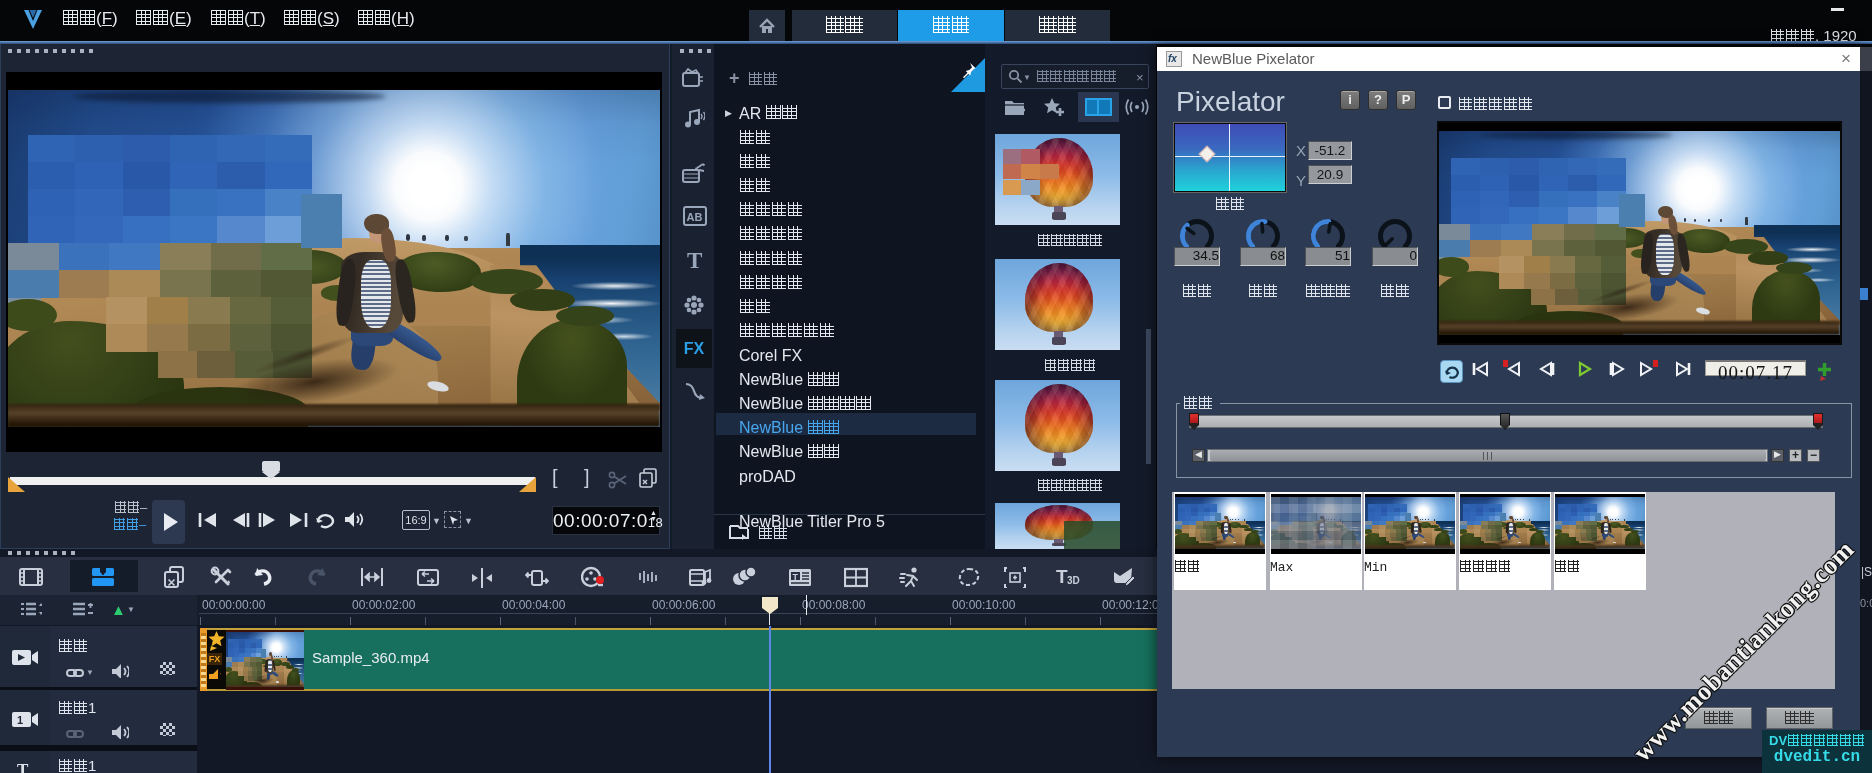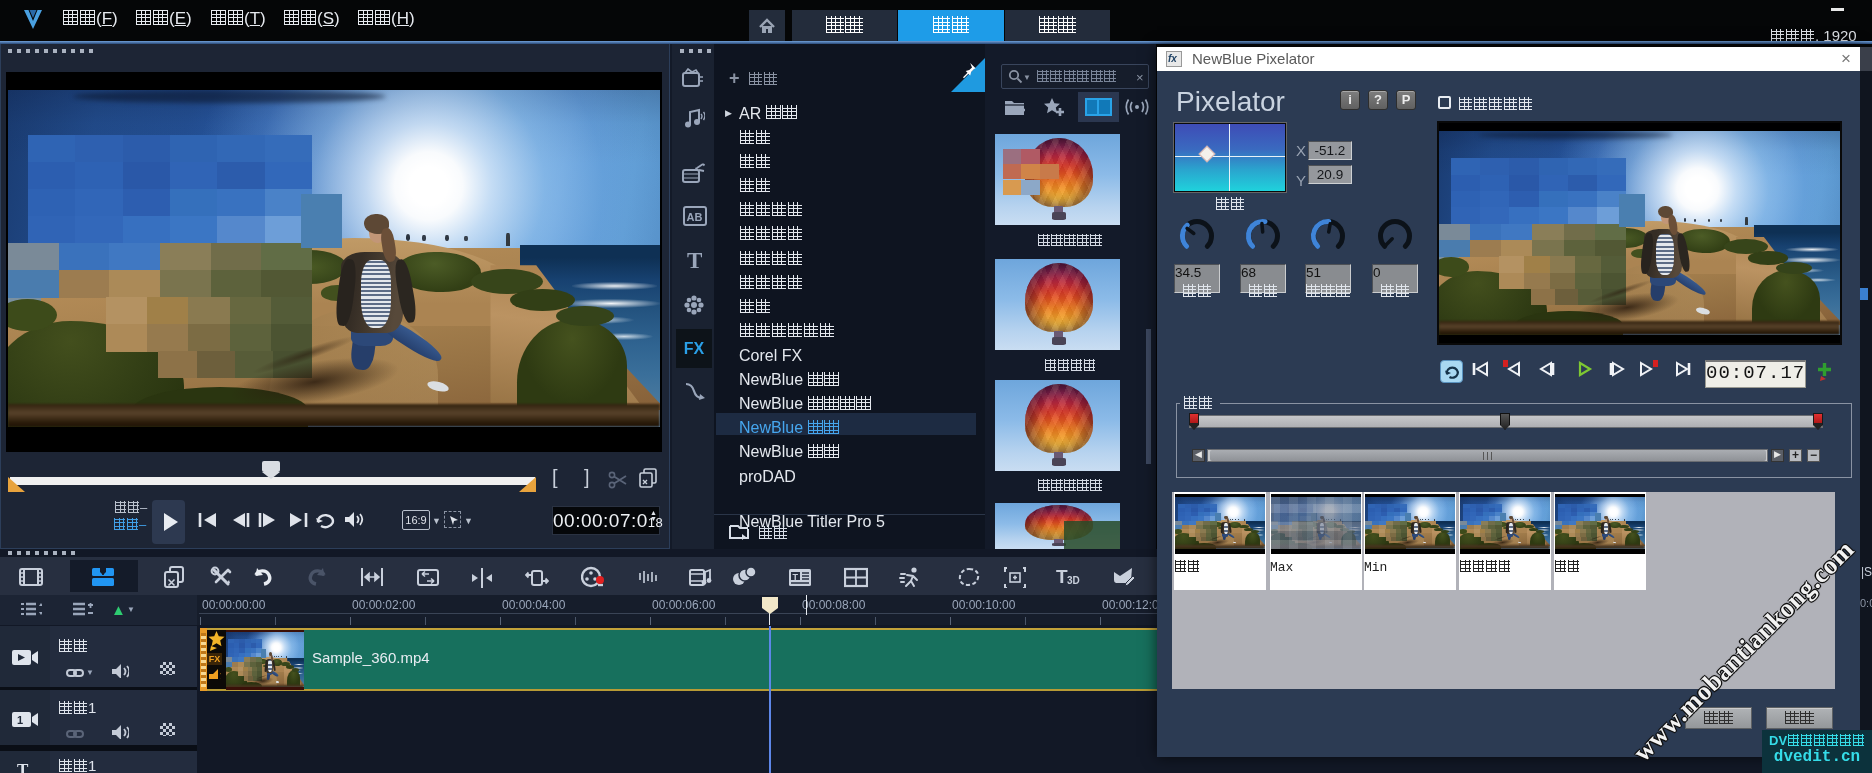--- a/index.html
+++ b/index.html
@@ -135,28 +135,28 @@
 #kflabel{left:1458px;top:95px;color:#e4e9f0;font-size:15px}
 #pad{left:1173px;top:122px;width:114px;height:71px;background:#0a0a0a;border:1px solid #666}
 #padin{left:1175px;top:124px;width:110px;height:67px;background:linear-gradient(180deg,#3e4cb6 0%,#3a6ac0 38%,#2aa4ce 68%,#1fd2dc 100%)}
 #padv{left:1229px;top:124px;width:1px;height:67px;background:#e8f2f8}
 #padh{left:1175px;top:156px;width:110px;height:1px;background:#e8f2f8}
 #paddia{left:1201px;top:148px;width:12px;height:12px;background:#f4f1ec;border:1px solid #caa;transform:rotate(45deg)}
 #cntr{left:1173px;top:195px;width:114px;text-align:center;color:#dfe4ec;font-size:15px}
 .xylab{color:#98a2b2;font-size:15px}
 .xyfield{left:1308px;width:44px;height:19px;background:#95989d;border-top:1px solid #4e5156;border-left:1px solid #4e5156;
  border-bottom:1px solid #cdd0d3;border-right:1px solid #cdd0d3;color:#15171b;font-size:13.5px;text-align:center;line-height:17px}
-.knobv{top:264px;width:46px;height:29px;background:#898c90;border-top:1px solid #4e5156;border-left:1px solid #4e5156;
- border-bottom:1px solid #caccce;border-right:1px solid #caccce;color:#111;font-size:13.5px;text-align:left;line-height:15px}
+.knobv{top:247px;width:46px;height:19px;background:#898c90;border-top:1px solid #4e5156;border-left:1px solid #4e5156;
+ border-bottom:1px solid #caccce;border-right:1px solid #caccce;color:#111;font-size:13.5px;text-align:right;line-height:15px}
 .knobl{top:282px;width:70px;text-align:center;color:#e0e5ec;font-size:15px}
 #dprev{left:1437px;top:121px;width:405px;height:224px;background:#000;border:2px solid #090909}
 #loopbtn{left:1440px;top:360px;width:23px;height:23px;background:#a8d8f2;border:1px solid #5a93c0;border-radius:4px;
  color:#15334a;font-size:15px;font-weight:bold;text-align:center;line-height:21px}
-#dtime{left:1705px;top:360px;width:101px;height:28px;background:#efeee8;border:1px solid #9a9a92;border-top:2px solid #777;
- color:#141414;font-size:19px;text-align:center;line-height:22px;font-family:Liberation Mono, monospace;letter-spacing:1px}
+#dtime{left:1705px;top:360px;width:101px;height:16px;background:#efeee8;border:1px solid #9a9a92;border-top:2px solid #777;
+ color:#141414;font-size:19px;text-align:center;line-height:22px;font-family:Liberation Serif, serif;letter-spacing:1px}
 #autolab{left:1183px;top:394px;color:#dfe4ec;font-size:15px}
 #autobox{left:1176px;top:403px;width:676px;height:75px;border:1px solid #8a93a3}
 #aslider{left:1189px;top:415px;width:634px;height:13px;background:linear-gradient(180deg,#c6c7ca,#aeafb3);border:1px solid #6a6d72}
 .rmark{top:413px;width:10px;height:17px;background:linear-gradient(180deg,#e03030,#b01818 60%,#222 60%,#222);border:1px solid #1a1a1a;
  clip-path:polygon(0 0,100% 0,100% 70%,50% 100%,0 70%)}
 #amid{left:1500px;top:413px;width:10px;height:17px;background:linear-gradient(180deg,#555,#222);border:1px solid #111;
  clip-path:polygon(0 0,100% 0,100% 70%,50% 100%,0 70%)}
 #ascroll{left:1207px;top:449px;width:561px;height:13px;background:#c8c9cc;border:1px solid #6a6d72}
 #athumb{left:1210px;top:450px;width:556px;height:11px;background:linear-gradient(180deg,#aaadb2,#8f9297);border-radius:2px}
 .abtn{top:449px;width:13px;height:13px;background:#5a5e66;color:#e8e8e8;font-size:9px;text-align:center;line-height:13px;border:1px solid #333}

